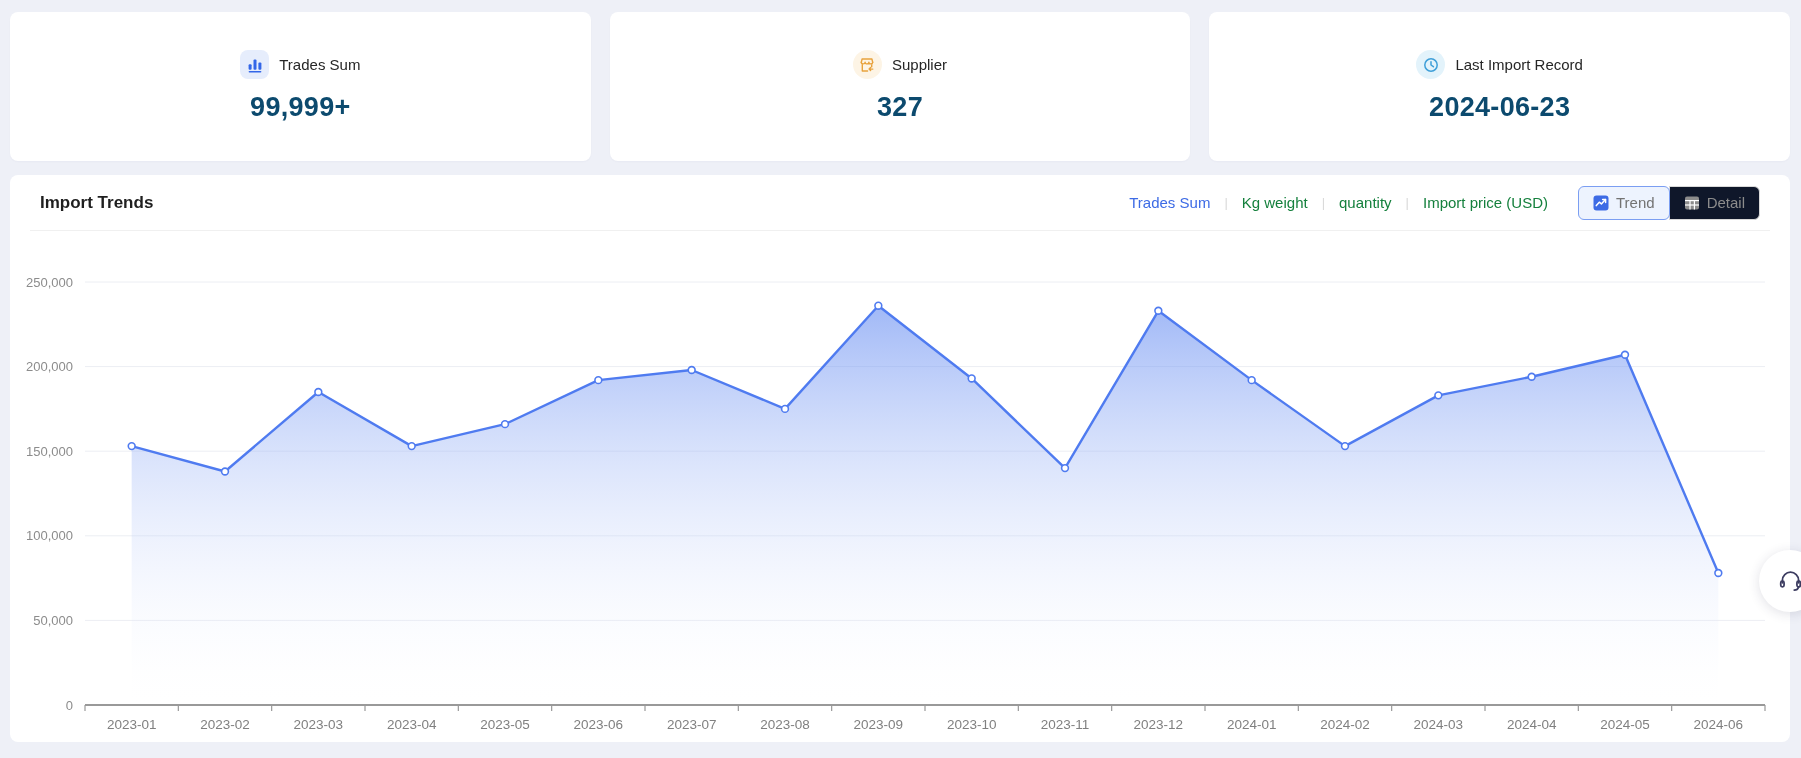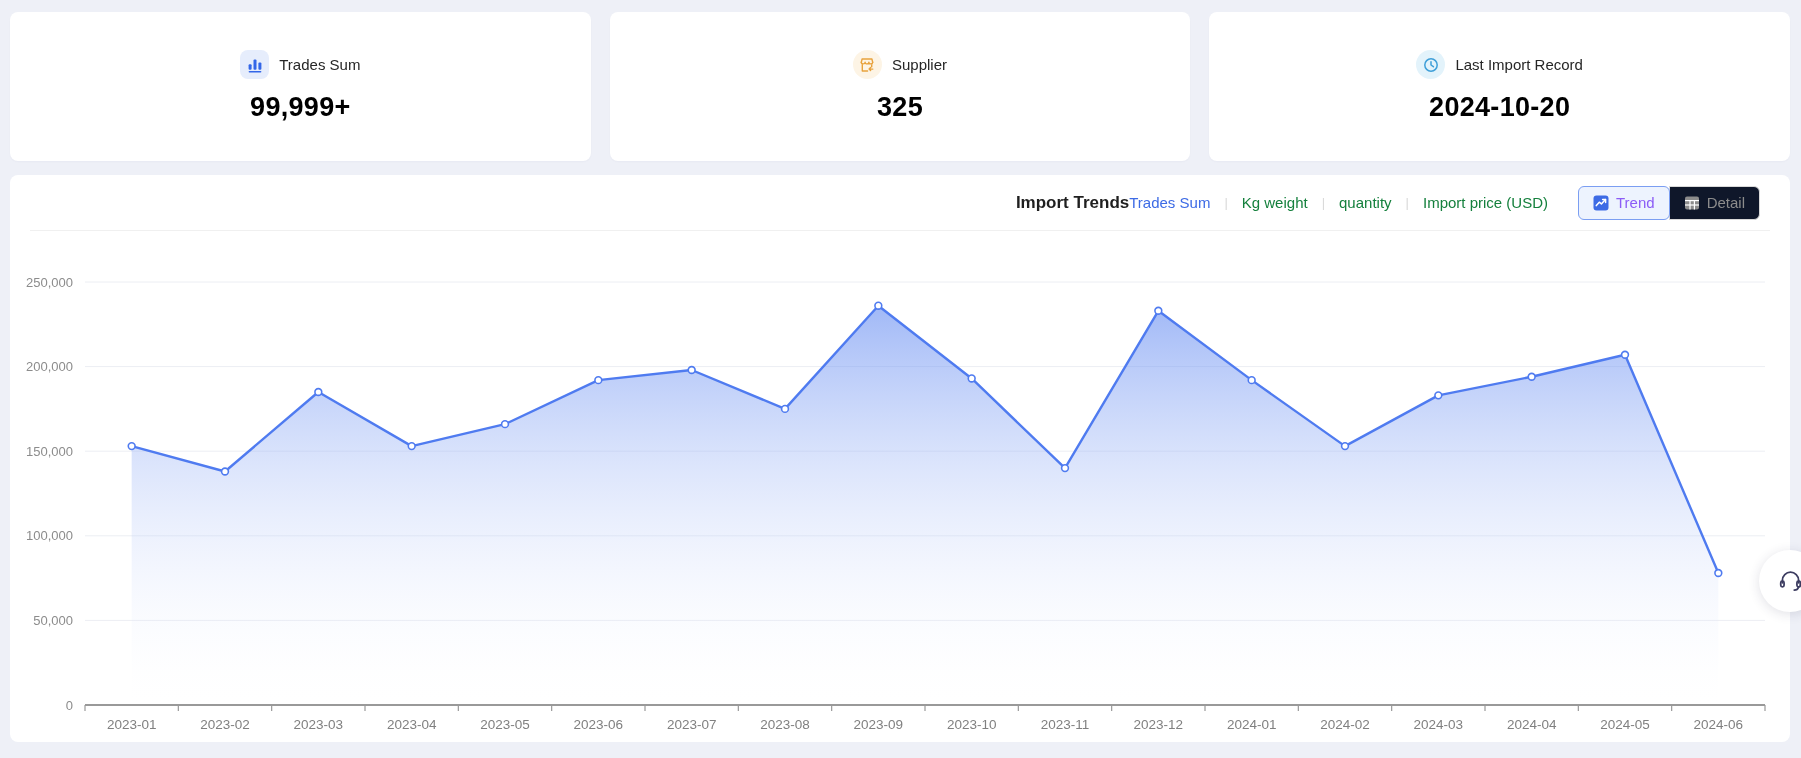--- a/index.html
+++ b/index.html
@@ -21,47 +21,47 @@
     box-shadow: 0 1px 2px rgba(30,40,90,0.03);
   }
   .card-head { display: flex; align-items: center; gap: 10px; }
   .card-icon {
     width: 29px; height: 29px; display: flex; align-items: center; justify-content: center;
   }
   .icon-sq { background: #e6edfc; border-radius: 8px; }
   .icon-circ-orange { background: #fdf4e5; border-radius: 50%; }
   .icon-circ-blue { background: #e3f3fb; border-radius: 50%; }
   .card-label { font-size: 15px; font-weight: 500; color: #262626; }
-  .card-value { margin-top: 13px; font-size: 27px; font-weight: 600; color: #000000; letter-spacing: 0.3px; }
+  .card-value { margin-top: 13px; font-size: 27px; font-weight: 600; color: #0c4a6e; letter-spacing: 0.3px; }
   
   .panel {
     position: absolute; left: 10px; top: 175px; width: 1780px; height: 567px;
     background: #ffffff; border-radius: 8px;
   }
   .panel-header {
     height: 56px; margin: 0 20px; padding: 0 10px;
     border-bottom: 1px solid #f0f0f0;
-    display: flex; align-items: center; justify-content: flex-end;
+    display: flex; align-items: center; justify-content: space-between;
   }
   .panel-title { font-size: 17px; font-weight: 700; color: #1f1f1f; }
   .header-right { display: flex; align-items: center; }
   .metric-tabs { display: flex; align-items: center; gap: 14px; margin-right: 30px; }
   .metric-tab { font-size: 15px; color: #15803d; cursor: pointer; white-space: nowrap; }
   .metric-tab.active { color: #3d6be5; }
   .tab-sep { color: #d9d9d9; font-size: 13px; }
   .view-group { display: inline-flex; }
   .view-btn {
     height: 34px; padding: 0 14px; display: inline-flex; align-items: center; gap: 7px;
     font-size: 15px; background: #0f172a; border: 1px solid #d9d9d9; color: #8c8c8c;
     cursor: pointer; white-space: nowrap;
   }
   .view-btn.trend { border-radius: 6px; position: relative; z-index: 1; }
   .view-btn.detail { border-radius: 0 6px 6px 0; margin-left: -1px; }
   .view-btn.active {
-    background: #edf3fe; border-color: #7b9ef2; color: #8b5cf6; font-weight: 500;
+    background: #edf3fe; border-color: #7b9ef2; color: #737373; font-weight: 500;
   }
   .chart-wrap { position: absolute; left: 0; top: 56px; width: 1780px; height: 511px; }
   
   .support-fab {
     position: absolute; left: 1759px; top: 550px; width: 62px; height: 62px;
     background: #ffffff; border-radius: 50%;
     box-shadow: 0 2px 12px rgba(40,45,80,0.14);
     display: flex; align-items: center; justify-content: center;
     cursor: pointer;
   }
@@ -93,34 +93,34 @@
         <svg width="18" height="18" viewBox="0 0 18 18" fill="none" stroke="#e8a23d" stroke-width="1.4" stroke-linecap="round" stroke-linejoin="round">
           <path d="M3.3 6.3 L4.1 3 H13.9 L14.7 6.3"></path>
           <path d="M3.3 6.3 a1.9 1.6 0 0 0 3.8 0 a1.9 1.6 0 0 0 3.8 0 a1.9 1.6 0 0 0 3.8 0"></path>
           <path d="M4.3 8.6 V15 H9.6"></path>
           <path d="M13.7 8.6 V10.8"></path>
           <path d="M14.8 13.1 H11.2 M12.6 11.6 L11.1 13.1 L12.6 14.6"></path>
         </svg>
       </span>
       <span class="card-label">Supplier</span>
     </div>
-    <div class="card-value">325</div>
+    <div class="card-value">327</div>
   </div>
 
   <div class="card">
     <div class="card-head">
       <span class="card-icon icon-circ-blue">
         <svg width="18" height="18" viewBox="0 0 18 18" fill="none" stroke="#3f9fd8" stroke-width="1.5" stroke-linecap="round" stroke-linejoin="round">
           <circle cx="9" cy="9" r="6.2"></circle>
           <path d="M9 5.7 V9 L11.4 10.7"></path>
         </svg>
       </span>
       <span class="card-label">Last Import Record</span>
     </div>
-    <div class="card-value">2024-10-20</div>
+    <div class="card-value">2024-06-23</div>
   </div>
 </div>
 
 <div class="panel">
   <div class="panel-header">
     <div class="panel-title">Import Trends</div>
     <div class="header-right">
       <div class="metric-tabs" id="metric-tabs">
           <span class="metric-tab active">Trades Sum</span>
           <span class="tab-sep">|</span>

